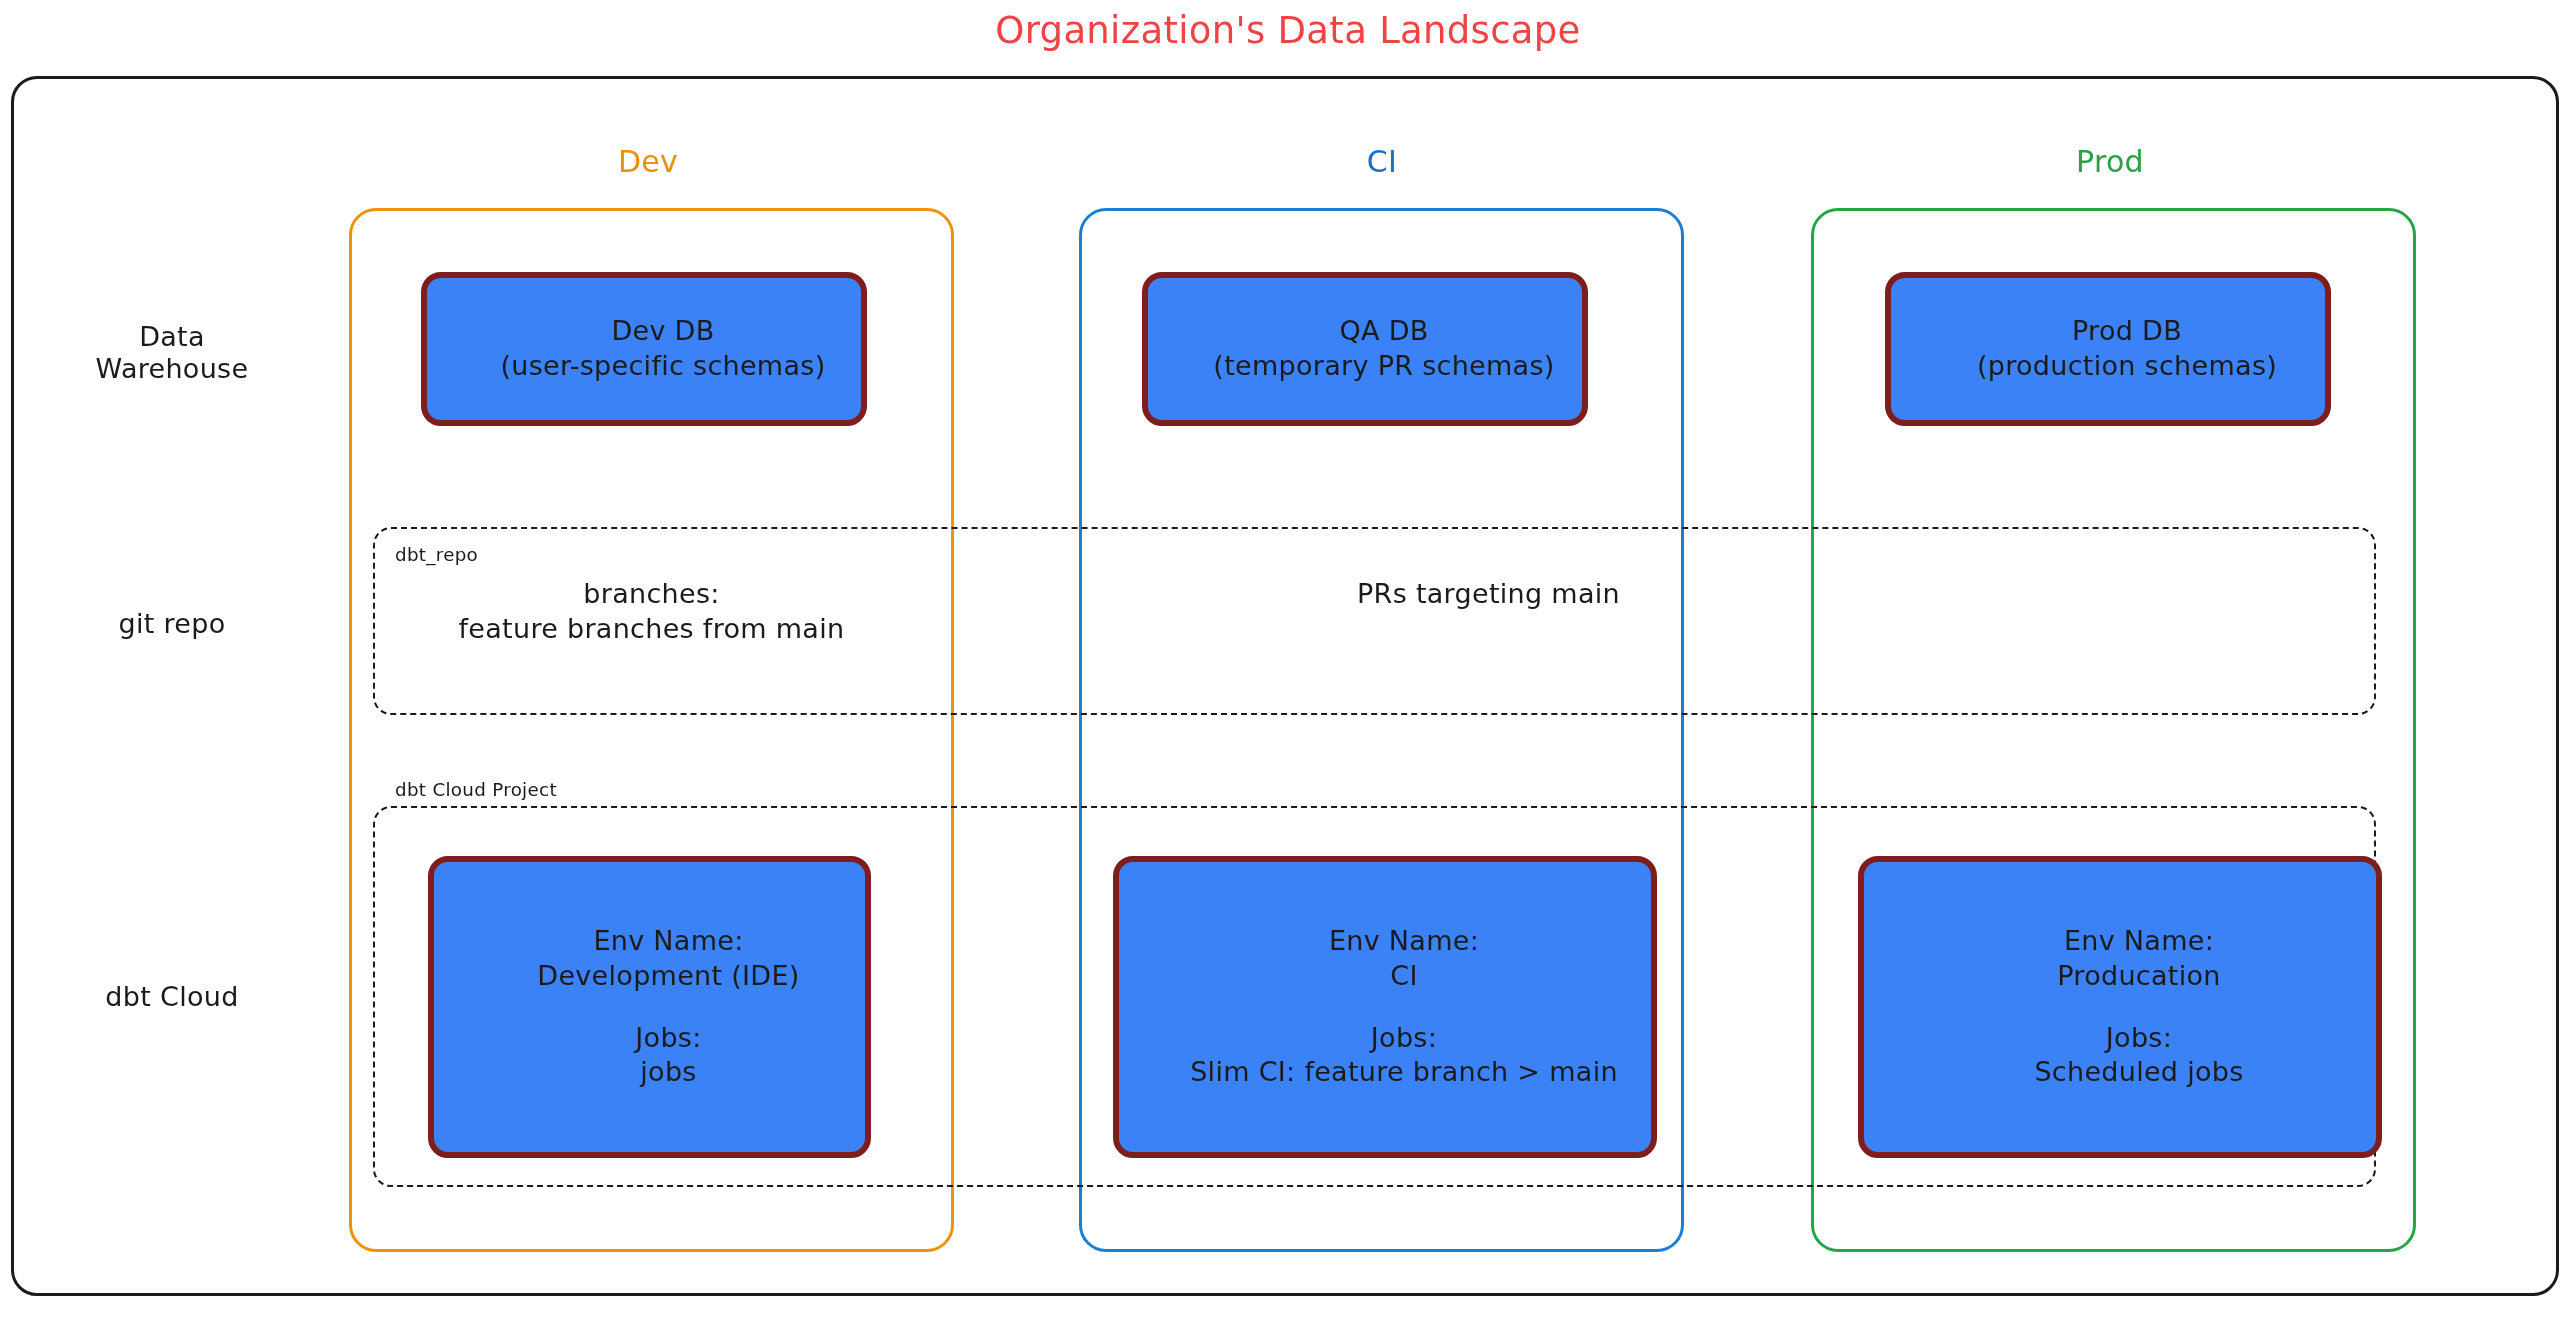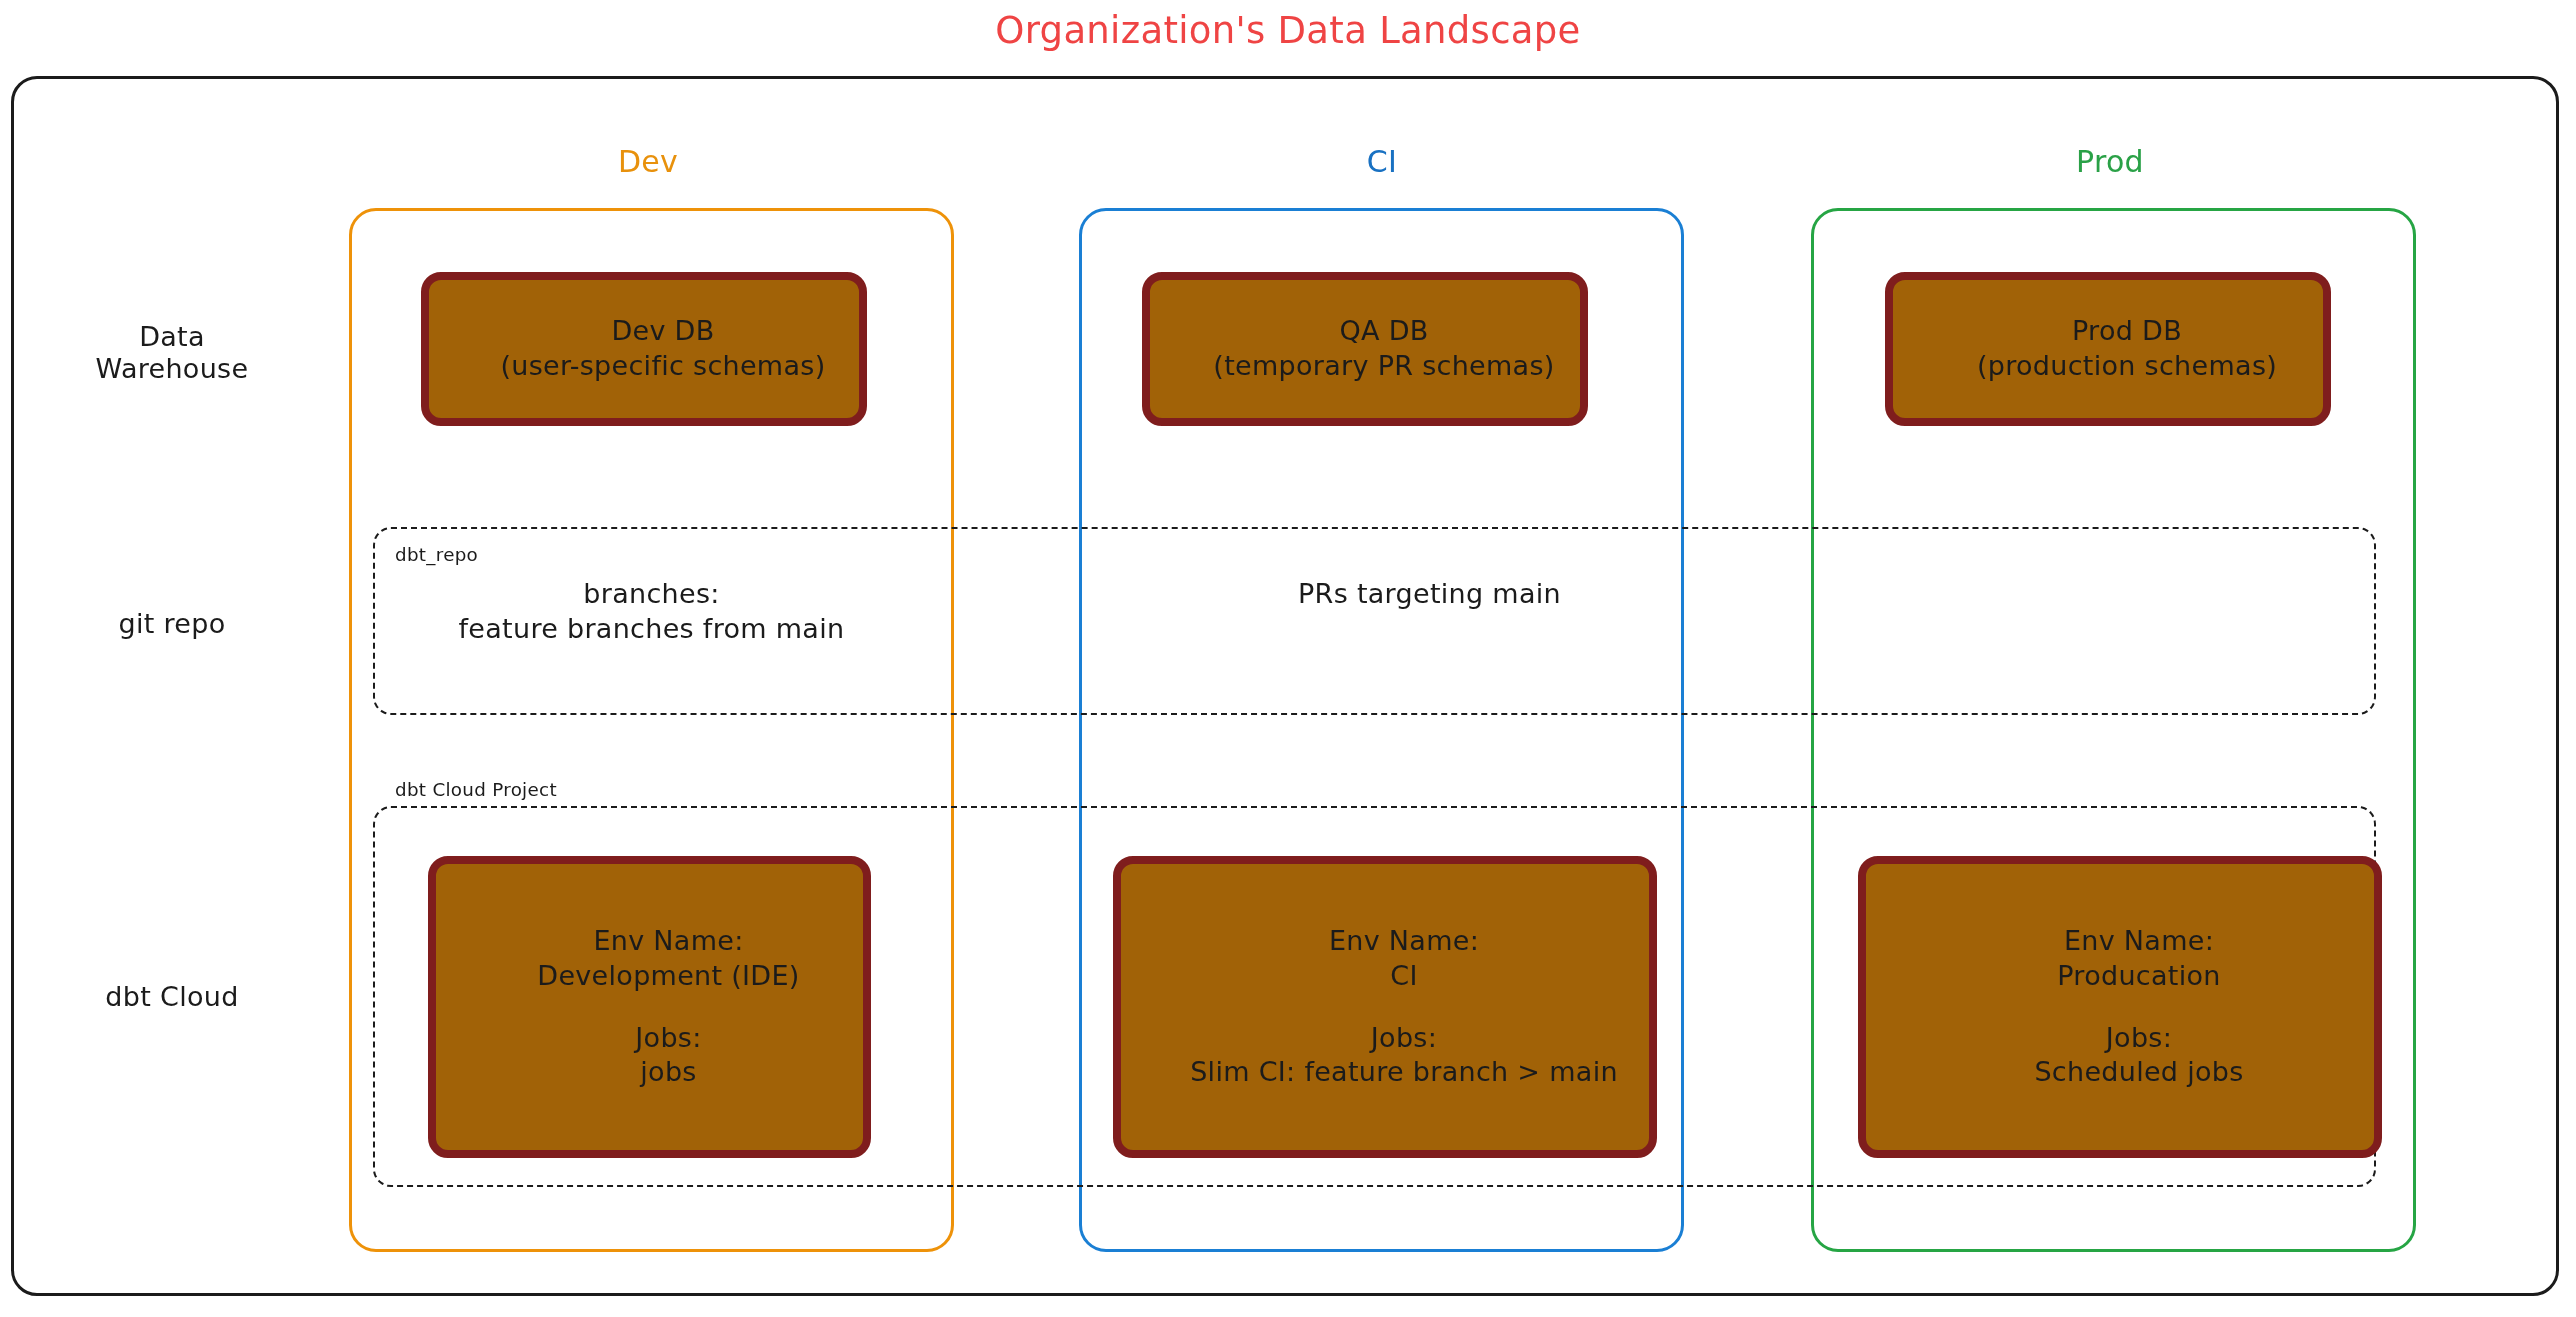--- a/index.html
+++ b/index.html
@@ -108,24 +108,24 @@
     font-size: 18.3px;
     color: #1b1b1b;
     white-space: nowrap;
   }
   #caption-dbt-repo      { left: 395px; top: 500px; margin-top: 44px; }
   #caption-dbt-cloud-prj { left: 395px; top: 779px; }
 
   
   .node-box {
     position: absolute;
-    border: 8px solid #7f1d1d;
+    border: 6px solid #7f1d1d;
     border-radius: 20px;
     box-sizing: border-box;
-    background: #a16207;
+    background: #3b82f6;
     display: flex;
     flex-direction: column;
     align-items: center;
     justify-content: center;
     text-align: center;
     color: #1b1b1b;
     padding-left: 38px;
   }
   .node-line {
     font-size: 27px;
@@ -144,21 +144,21 @@
   .git-text {
     position: absolute;
     top: 577px;
     width: 605px;
     text-align: center;
     font-size: 27px;
     line-height: 1.28;
     color: #1b1b1b;
   }
   #git-text-dev  { left: 349px; }
-  #git-text-ci   { left: 1079px; padding-left: 48px; }
+  #git-text-ci   { left: 1138px; padding-left: 48px; }
   #git-text-prod { left: 1811px; }
 
   
   .env-box { top: 856px; height: 302px; }
   #node-dev-env  { left: 428px;  width: 443px; }
   #node-ci-env   { left: 1113px; width: 544px; }
   #node-prod-env { left: 1858px; width: 524px; }
 </style>
 </head>
 <body>

